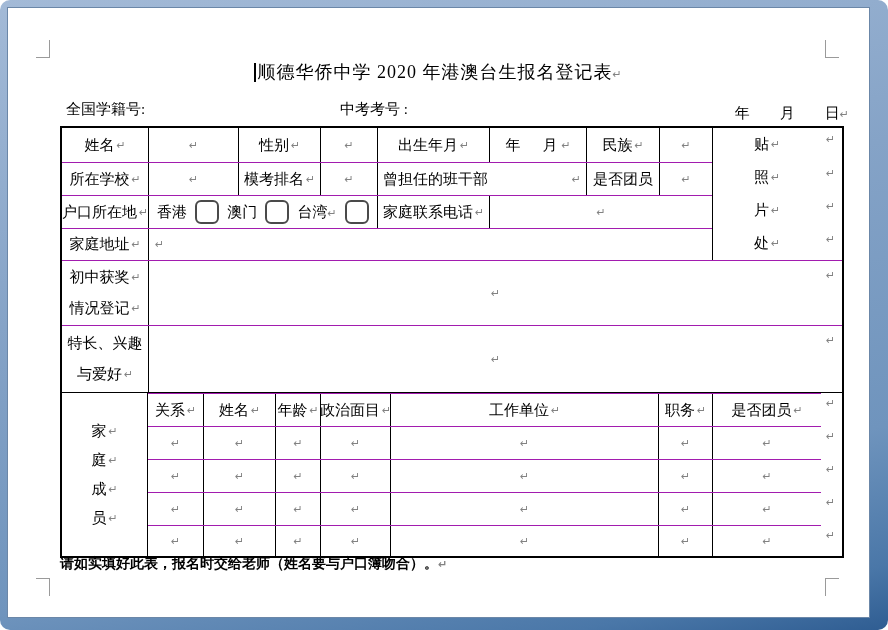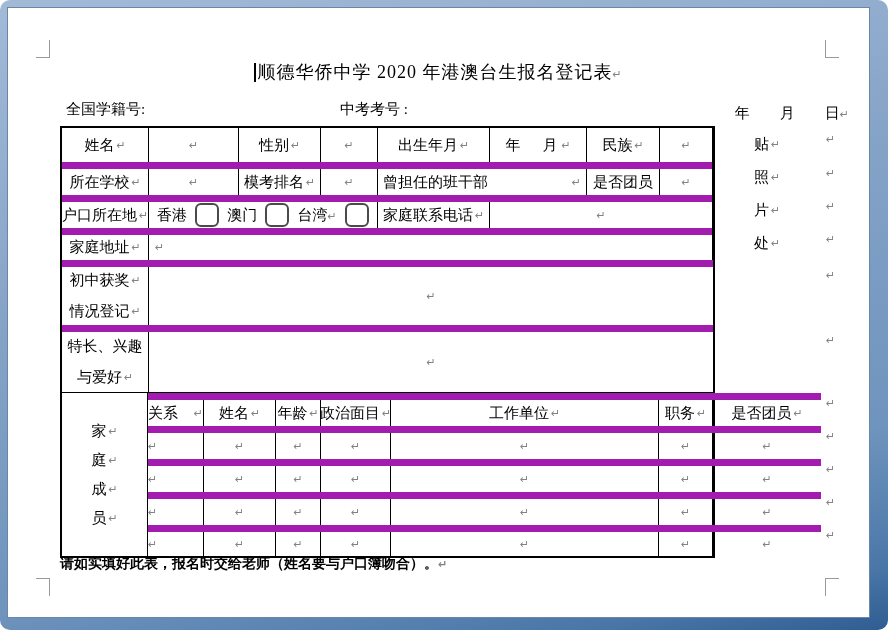--- a/index.html
+++ b/index.html
@@ -19,23 +19,23 @@
   .title-line{position:absolute;left:0;right:0;top:52px;text-align:center;
               font-size:18px;color:#000;letter-spacing:1px;white-space:nowrap;}
   .caret{display:inline-block;width:2px;height:19px;background:#000;
          vertical-align:-4px;margin-right:1px;}
   .pmark{color:#828282;font-size:11px;font-family:"DejaVu Sans",sans-serif;line-height:1;}
   .info-line{position:absolute;left:0;top:92px;width:100%;height:20px;font-size:15px;}
   .il{position:absolute;top:0;white-space:nowrap;}
   .date-group{position:absolute;top:4px;right:20px;white-space:nowrap;}
   .date-group .dg{margin-right:30px;}
   
-  .tbl{position:absolute;left:52px;top:118px;width:655px;border:2px solid #000;
+  .tbl{position:absolute;left:52px;top:118px;width:784px;border:2px solid #000;
        box-sizing:border-box;font-size:15px;color:#000;}
-  .trow{display:flex;border-top:7px solid #a21caf;box-sizing:border-box;align-items:stretch;}
+  .trow{display:flex;border-top:1px solid #a21caf;box-sizing:border-box;align-items:stretch;}
   .sect1{position:relative;}
   .sect1 .trow{width:650px;}
   .sect1 .trow:first-child{border-top:none;}
   .cell{display:flex;align-items:center;justify-content:center;box-sizing:border-box;
         border-left:1px solid #000;gap:2px;overflow:hidden;white-space:nowrap;}
   .cell:first-child{border-left:none;}
   .w86{width:86px;}.w90{width:90px;}.w82{width:82px;}.w57{width:57px;}
   .w112{width:112px;}.w97{width:97px;}.w73{width:73px;}.w53{width:53px;}
   .w209{width:209px;}.w229{width:229px;}.w223{width:223px;}.w564{width:564px;}
   .flex1{flex:1;}
@@ -50,21 +50,21 @@
   .cb-cell{justify-content:space-evenly;padding:0 2px;}
   .checkbox{width:24px;height:24px;border:2px solid #4a4a4a;border-radius:6px;
             background:#fff;box-sizing:border-box;flex:none;}
   .gapwide{gap:22px;}
   .fam{position:relative;border-top:1px solid #000;}
   .fam .trow{margin-left:86px;width:673px;}
   .fam .trow:first-child{border-top:none;}
   .fam-label{position:absolute;left:0;top:0;bottom:0;width:86px;
              border-right:1px solid #000;box-sizing:border-box;display:flex;
              flex-direction:column;justify-content:center;align-items:center;gap:10px;}
-  .fw55{width:55px;justify-content:space-between;}.fw72{width:72px;}.fw45{width:45px;}.fw70{width:70px;align-items:center;}
+  .fw55{width:55px;}.fw72{width:72px;}.fw45{width:45px;}.fw70{width:70px;align-items:center;}
   .fw268{width:268px;}.fw54{width:54px;}.fw109{width:109px;}
   .opm{position:absolute;left:818px;}
   .note{position:absolute;left:52px;top:547px;font-size:14px;white-space:nowrap;font-weight:bold;}
 </style>
 </head>
 <body>
 
 <div class="frame"></div>
 
 <div class="page">

